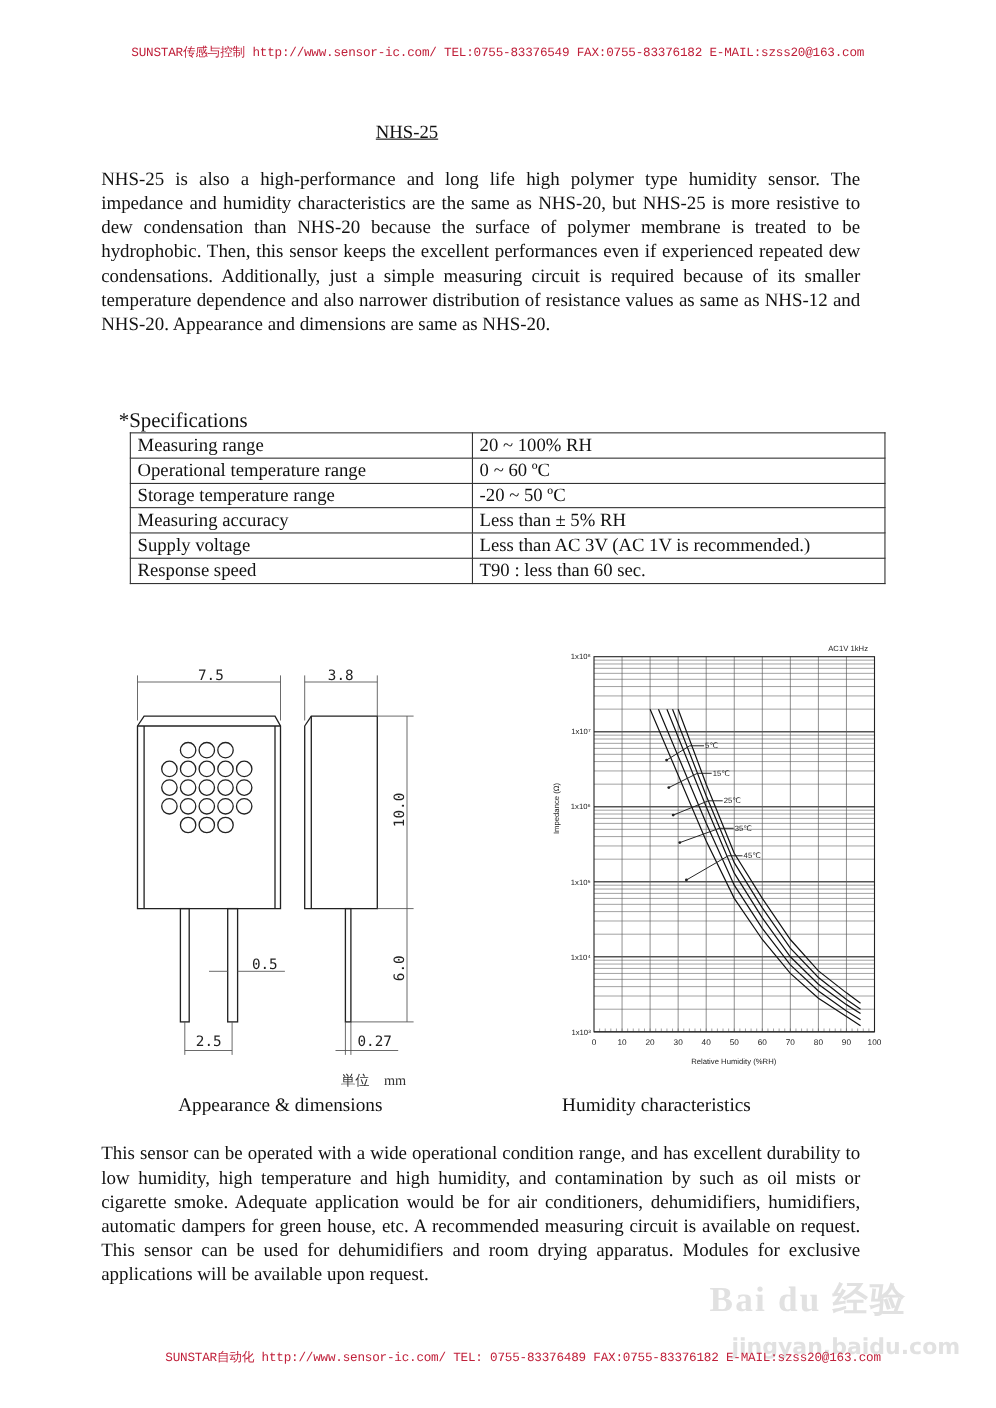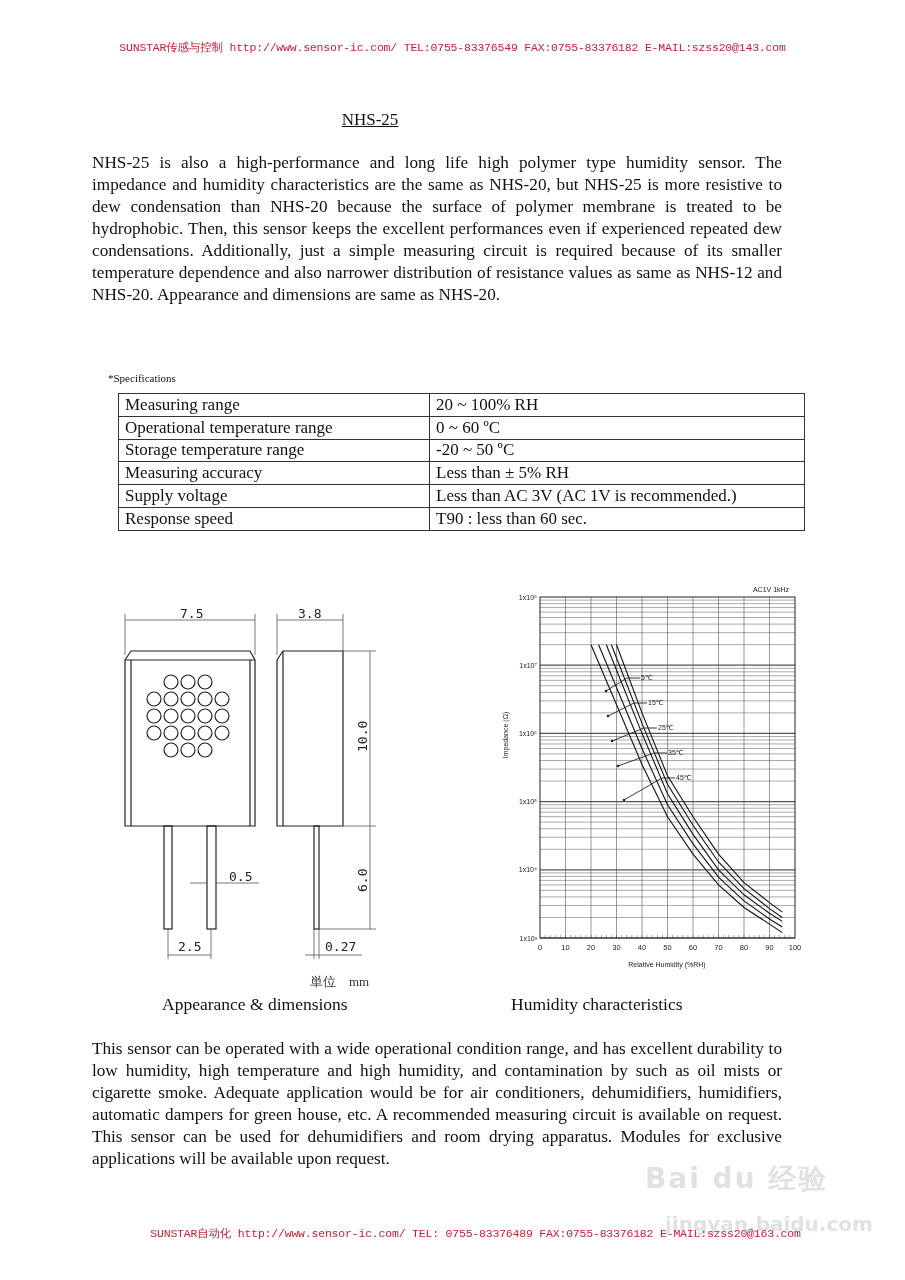--- a/index.html
+++ b/index.html
@@ -9,41 +9,41 @@
          font-family: "Liberation Mono", "DejaVu Sans Mono", monospace;
          font-size: 11.5px; color: #c0203a; letter-spacing: -0.2px; }
   .hdr.top { top: 40px; }
   .hdr.bot { top: 1226px; margin-left: 23px; }
   .title { position: absolute; top: 110px; left: 0; width: 740px; text-align: center;
            font-size: 17px; text-decoration: underline; }
   .para { position: absolute; left: 92px; width: 690px; font-size: 17.2px;
           line-height: 22px; text-align: justify; }
   .para.p1 { top: 152px; }
   .para.p2 { top: 1038px; }
-  .spec-label { position: absolute; top: 372px; left: 108px; font-size: 11px; }
+  .spec-label { position: absolute; top: 372px; left: 108px; font-size: 19px; }
   table.spec { position: absolute; top: 393px; left: 118px; width: 687px;
                border-collapse: collapse; font-size: 17px; }
   table.spec td { border: 1px solid #333; padding: 0 6px; height: 21.8px; line-height: 20px; }
   table.spec td:first-child { width: 298px; }
   .caption { position: absolute; top: 994px; font-size: 17.5px; }
   .cap-left { left: 162px; }
   .cap-right { left: 511px; }
   .unit { position: absolute; top: 973px; left: 310px; font-size: 13px; color: #333; }
   svg text { font-family: "Liberation Sans", "DejaVu Sans", sans-serif; }
   .dim text { font-family: "DejaVu Sans Mono", "Liberation Mono", monospace; }
   .watermark { position: absolute; left: 645px; top: 1160px; width: 250px; height: 90px;
                color: rgba(200,200,200,0.55); font-family: "DejaVu Sans", sans-serif;
                font-weight: bold; pointer-events: none; }
-  .watermark .wm1 { font-size: 28px; position: absolute; left: 0; top: 0; letter-spacing: 2px; }
+  .watermark .wm1 { font-size: 32px; position: absolute; left: 0; top: 0; letter-spacing: 2px; font-family: Liberation Serif, serif; }
   .watermark .wm2 { font-size: 20px; position: absolute; left: 20px; top: 52px; }
 </style>
 </head>
 <body>
 
-<div class="hdr top">SUNSTAR传感与控制 http://www.sensor-ic.com/ TEL:0755-83376549 FAX:0755-83376182 E-MAIL:szss20@143.com</div>
+<div class="hdr top">SUNSTAR传感与控制 http://www.sensor-ic.com/ TEL:0755-83376549 FAX:0755-83376182 E-MAIL:szss20@163.com</div>
 
 <div class="title">NHS-25</div>
 
 <div class="para p1">NHS-25 is also a high-performance and long life high polymer type humidity sensor. The impedance and humidity characteristics are the same as NHS-20, but NHS-25 is more resistive to dew condensation than NHS-20 because the surface of polymer membrane is treated to be hydrophobic.   Then, this sensor keeps the excellent performances even if experienced repeated dew condensations. Additionally, just a simple measuring circuit is required because of its smaller temperature dependence and also narrower distribution of resistance values as same as NHS-12 and NHS-20.   Appearance and dimensions are same as NHS-20.</div>
 
 <div class="spec-label">*Specifications</div>
 
 <table class="spec">
   <tbody>
     <tr>

